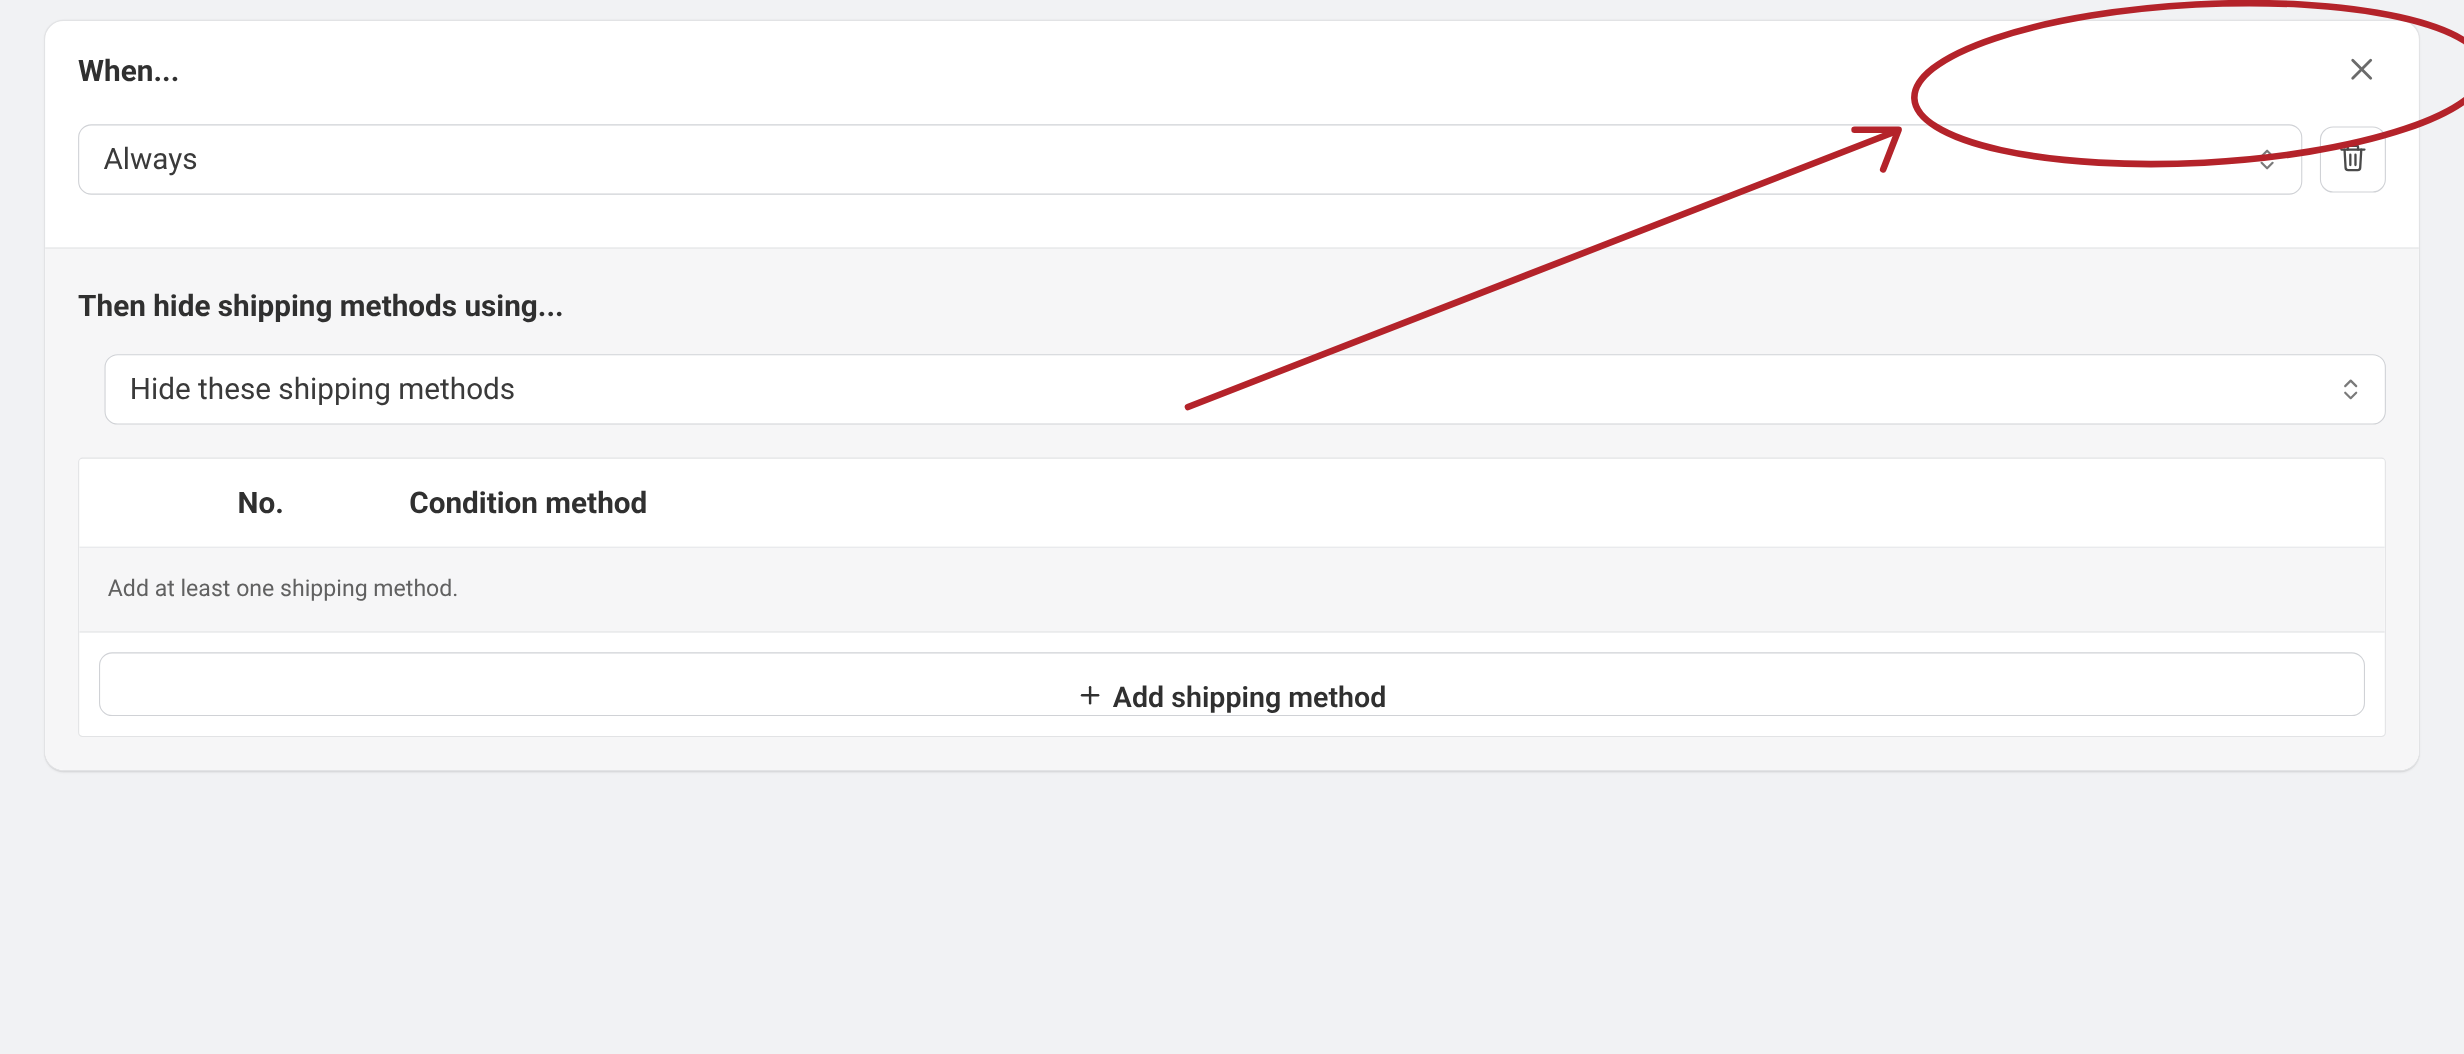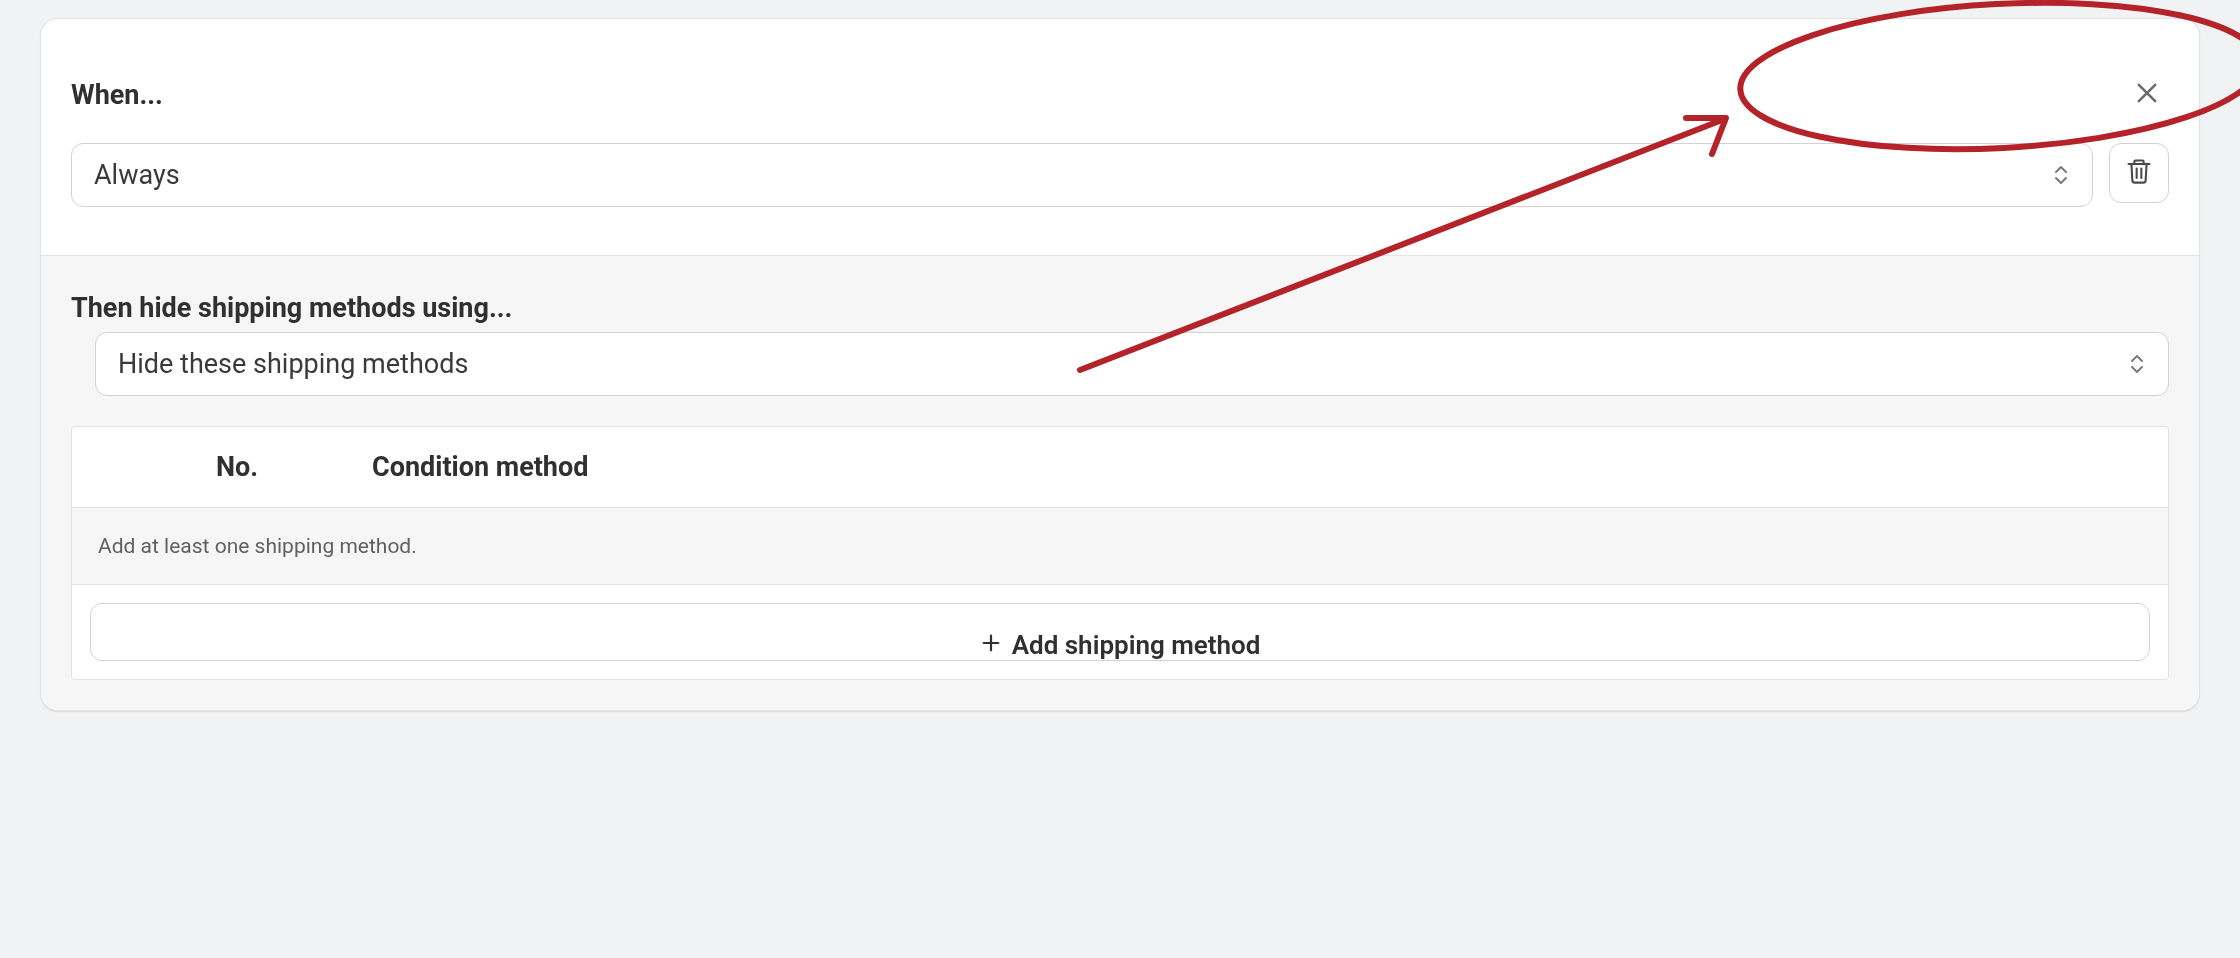--- a/index.html
+++ b/index.html
@@ -38,21 +38,20 @@
     border-radius:18px;
     box-shadow:var(--shadow);
     overflow:hidden;
   }
 
   .when-row{
     display:flex;
     align-items:center;
     gap:24px;
     padding:24px 30px 0 30px;
-    margin-top:30px;
   }
   .when-title{
     font-size:27px;
     font-weight:700;
     flex:1;
   }
   .badge{
     display:inline-flex;
     align-items:center;
     gap:10px;
@@ -72,20 +71,21 @@
     color:#6b6b6b;
     cursor:pointer;
     border-radius:8px;
   }
   .close-btn svg{width:28px;height:28px;stroke:currentColor;stroke-width:2.2;fill:none;stroke-linecap:round}
 
   .when-body{
     padding:26px 30px 48px 30px;
     display:flex;
     gap:16px;
+    align-items:center;
   }
   .select{
     flex:1;
     height:64px;
     border:1px solid var(--border);
     border-radius:12px;
     background:#fff;
     display:flex;
     align-items:center;
     padding:0 22px;
@@ -112,21 +112,21 @@
   .icon-btn svg{width:28px;height:28px;stroke:#4a4a4a;stroke-width:1.8;fill:none;stroke-linecap:round;stroke-linejoin:round}
 
   .then-section{
     background:var(--bg-subtle);
     border-top:1px solid var(--border-light);
     padding:36px 30px 30px 30px;
   }
   .then-title{
     font-size:27px;
     font-weight:700;
-    margin-bottom:8px;
+    margin-bottom:28px;
   }
   .then-select{
     margin-bottom:30px;
     margin-left:24px;
   }
 
   .subcard{
     background:var(--bg-subcard);
     border:1px solid var(--border-light);
     border-radius:4px;

